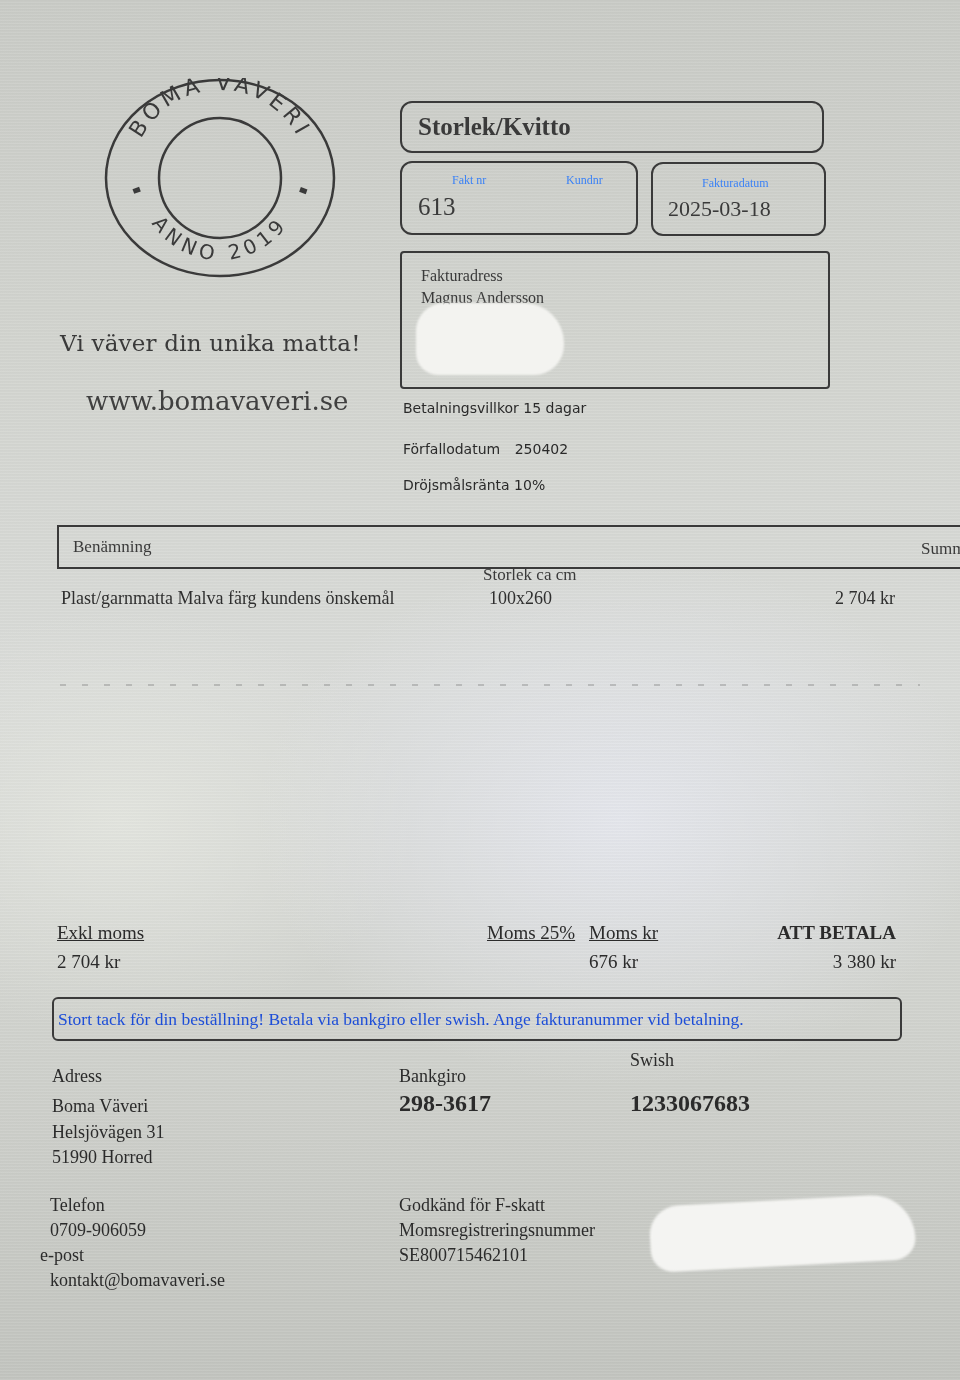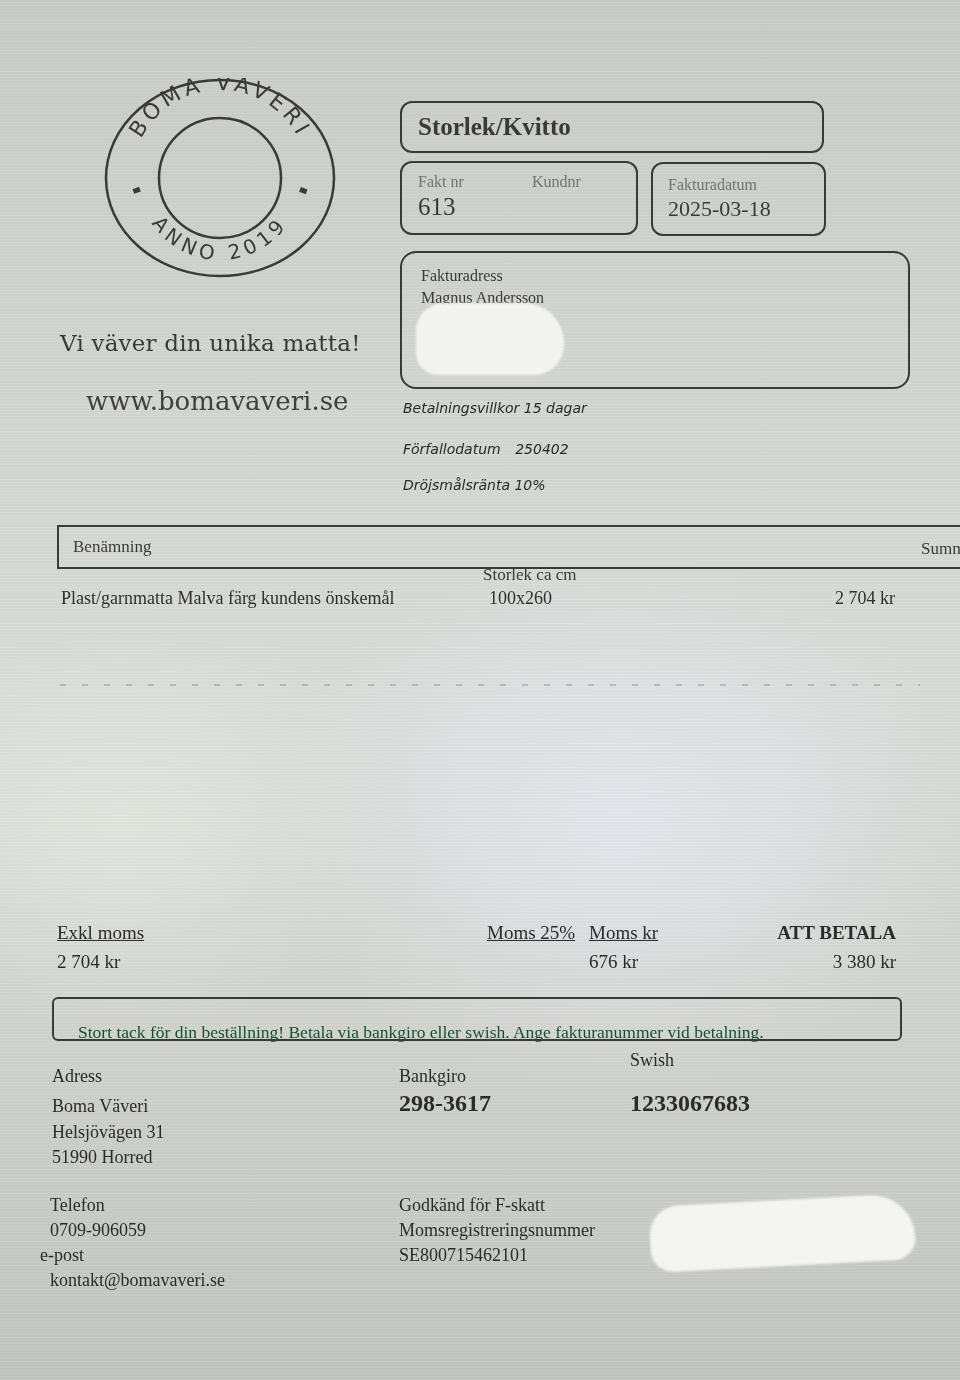--- a/index.html
+++ b/index.html
@@ -22,44 +22,44 @@
   
   .logo { left: 104px; top: 78px; width: 232px; height: 200px; }
   .tagline { left: 60px; top: 330px; font-family: "DejaVu Serif", serif; font-size: 23px; color: #3a3a3a; letter-spacing: 0.2px; }
   .website { left: 86px; top: 386px; font-family: "DejaVu Serif", serif; font-size: 26px; color: #404040; }
 
   
   .title-box { left: 400px; top: 101px; width: 424px; height: 52px; }
   .title { left: 16px; top: 10px; font-size: 25px; font-weight: bold; color: #3a3a3a; }
   .num-box { left: 400px; top: 161px; width: 238px; height: 74px; }
   .date-box { left: 651px; top: 162px; width: 175px; height: 74px; padding-left: 34px; }
-  .lbl-sm { font-size: 16px; color: #737373; }
+  .lbl-sm { font-size: 12px; color: #3b82f6; margin-left: 34px; }
   .val-lg { font-size: 25px; color: #3a3a3a; }
-  .addr-box { left: 400px; top: 251px; width: 510px; height: 138px; border-radius: 16px; }
+  .addr-box { left: 400px; top: 251px; width: 430px; height: 138px; border-radius: 4px; }
   .addr-lbl { left: 19px; top: 14px; font-size: 16px; color: #3a3a3a; }
   .addr-name { left: 19px; top: 36px; font-size: 16px; color: #3a3a3a; }
   .redact1 { left: 14px; top: 50px; width: 148px; height: 72px; background: #f3f3f0; border-radius: 28px 40px 30px 22px; filter: blur(1px); }
 
-  .terms { left: 403px; font-family: "DejaVu Sans", sans-serif; font-size: 14px; color: #2a2a2a; font-style: italic; }
+  .terms { left: 403px; font-family: "DejaVu Sans", sans-serif; font-size: 14px; color: #2a2a2a; }
 
   
   .th-box { left: 57px; top: 525px; width: 940px; height: 44px; border-radius: 0; }
   .th { position: absolute; top: 10px; font-size: 17px; color: #3a3a3a; }
   .row { position: absolute; top: 588px; font-size: 18px; color: #2f2f2f; }
 
   .faint-line { left: 60px; top: 684px; width: 860px; height: 2px;
     background: repeating-linear-gradient(90deg, rgba(120,120,120,0.35) 0 6px, rgba(0,0,0,0) 6px 22px); }
 
   
   .tot-h { position: absolute; top: 922px; font-size: 19px; color: #2b2b2b; text-decoration: underline; }
   .tot-h.bold { font-weight: bold; text-decoration: none; }
   .tot-v { position: absolute; top: 951px; font-size: 19px; color: #2b2b2b; }
 
   .note-box { left: 52px; top: 997px; width: 850px; height: 44px; border-radius: 6px; }
-  .note { left: 24px; top: 10px; font-size: 17.5px; color: #14532d; white-space: nowrap; margin-top: 13px; }
+  .note { left: 4px; top: 10px; font-size: 17.5px; color: #1d4ed8; white-space: nowrap; }
 
   
   .ft { position: absolute; font-size: 18px; color: #2b2b2b; }
   .ft-big { position: absolute; font-size: 24px; font-weight: bold; color: #2b2b2b; }
   .redact2 { left: 650px; top: 1200px; width: 265px; height: 66px; background: #f4f4f2; border-radius: 40px 60px 30px 30px; transform: rotate(-3deg); filter: blur(1px); }
 </style>
 </head>
 <body>
 
 <div class="abs logo">

